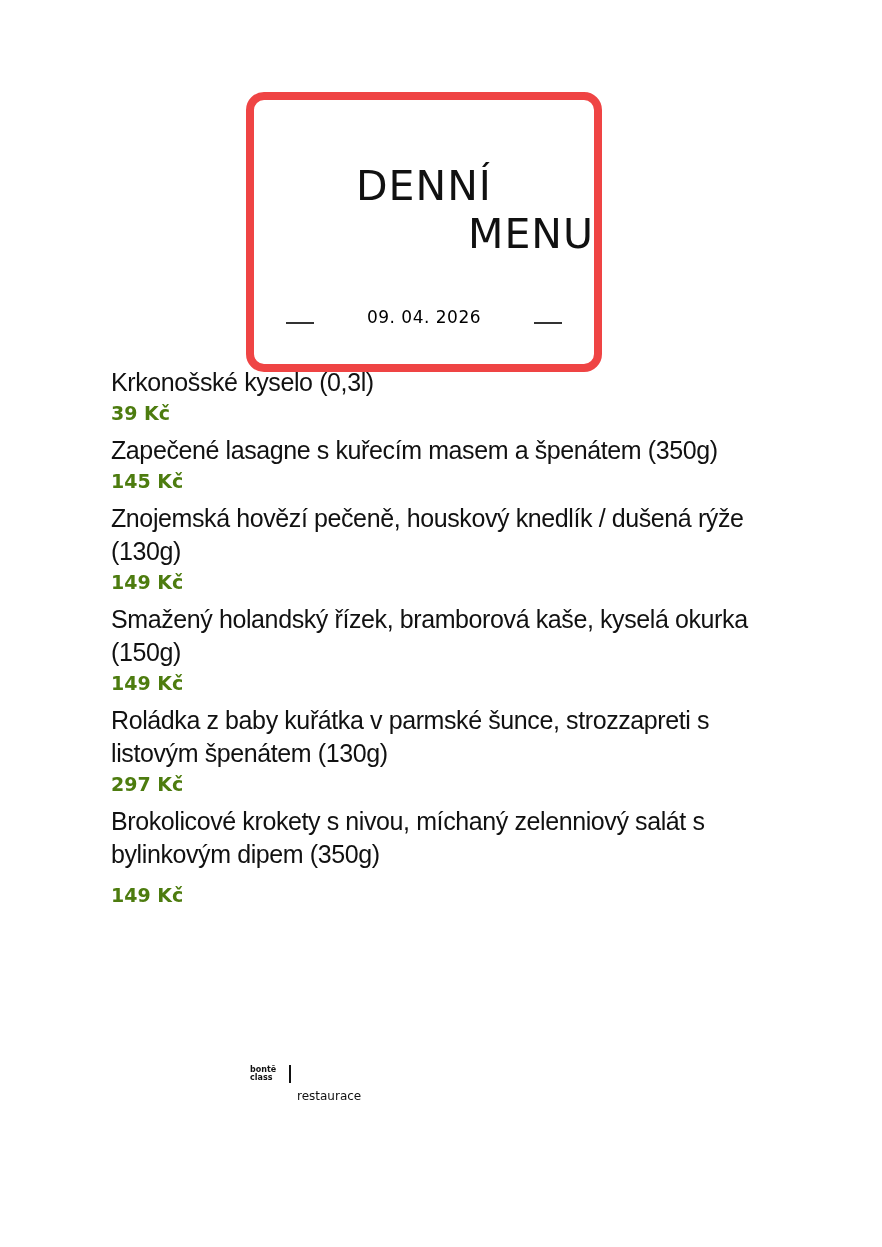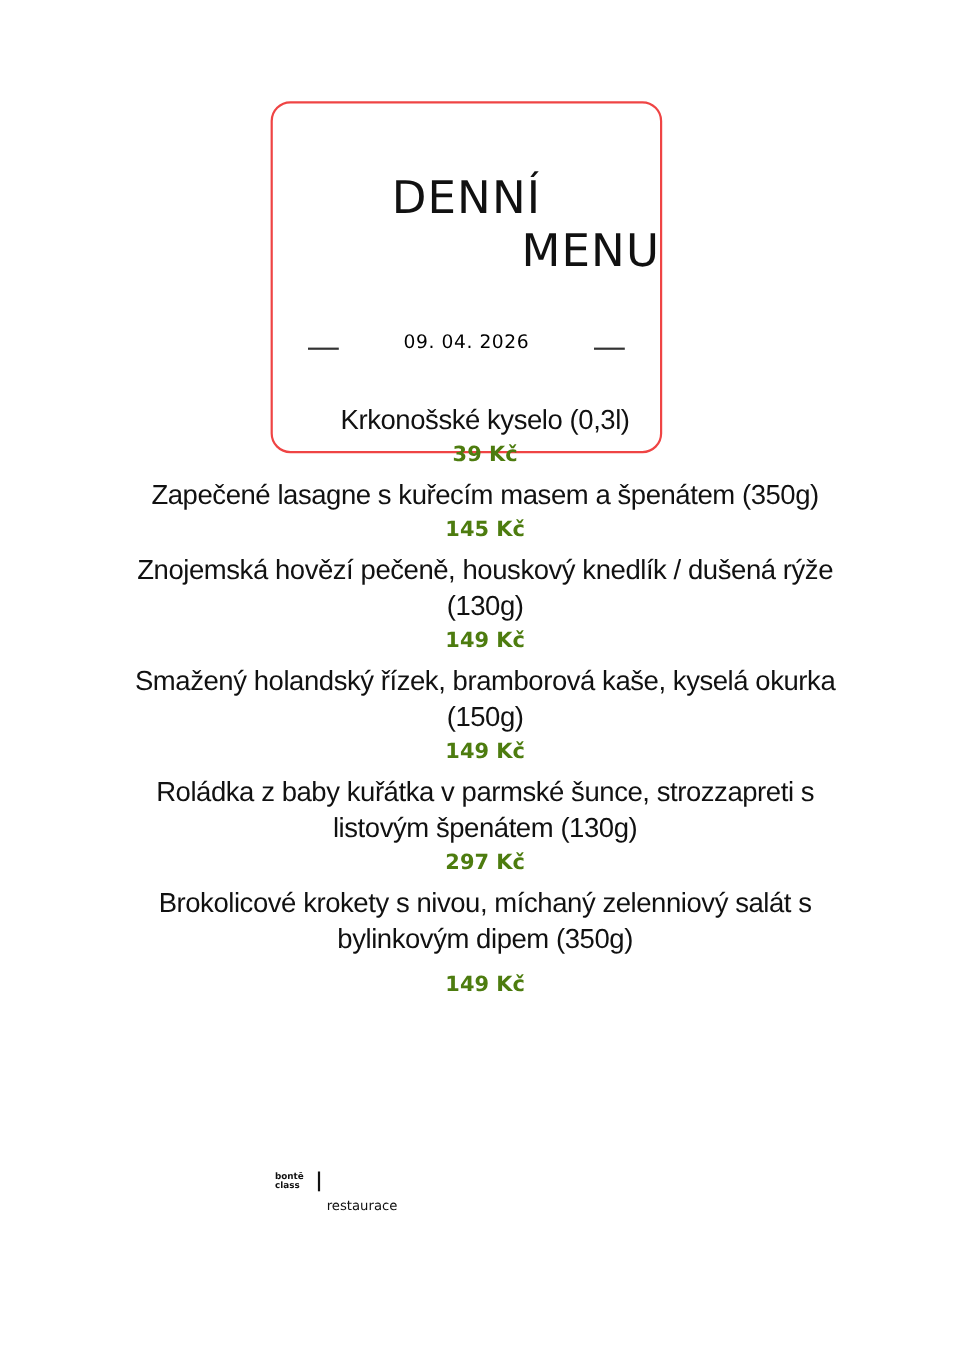--- a/index.html
+++ b/index.html
@@ -13,22 +13,22 @@
       position: relative;
       overflow: hidden;
       color: #111111;
       font-family: "Liberation Sans", sans-serif;
     }
     .title-card {
       position: absolute;
       left: 246px;
       top: 92px;
       width: 356px;
-      height: 320px;
-      border: 2px solid #ef4444;
+      height: 280px;
+      border: 8px solid #ef4444;
       border-radius: 18px;
       box-sizing: border-box;
     }
     .title-line {
       position: absolute;
       left: 0;
       width: 100%;
       text-align: center;
       font-family: "DejaVu Sans", sans-serif;
       font-size: 41px;
@@ -64,21 +64,21 @@
       font-size: 17px;
       color: #000000;
       letter-spacing: 0.5px;
     }
 
     .menu {
       position: absolute;
       left: 0;
       top: 366px;
       width: 882px;
-      text-align: center;
+      text-align: left;
     }
     .item {
       margin: 0 auto;
       width: 660px;
     }
     .item-name {
       font-family: "Liberation Sans", sans-serif;
       font-size: 25px;
       line-height: 33px;
       color: #111;

